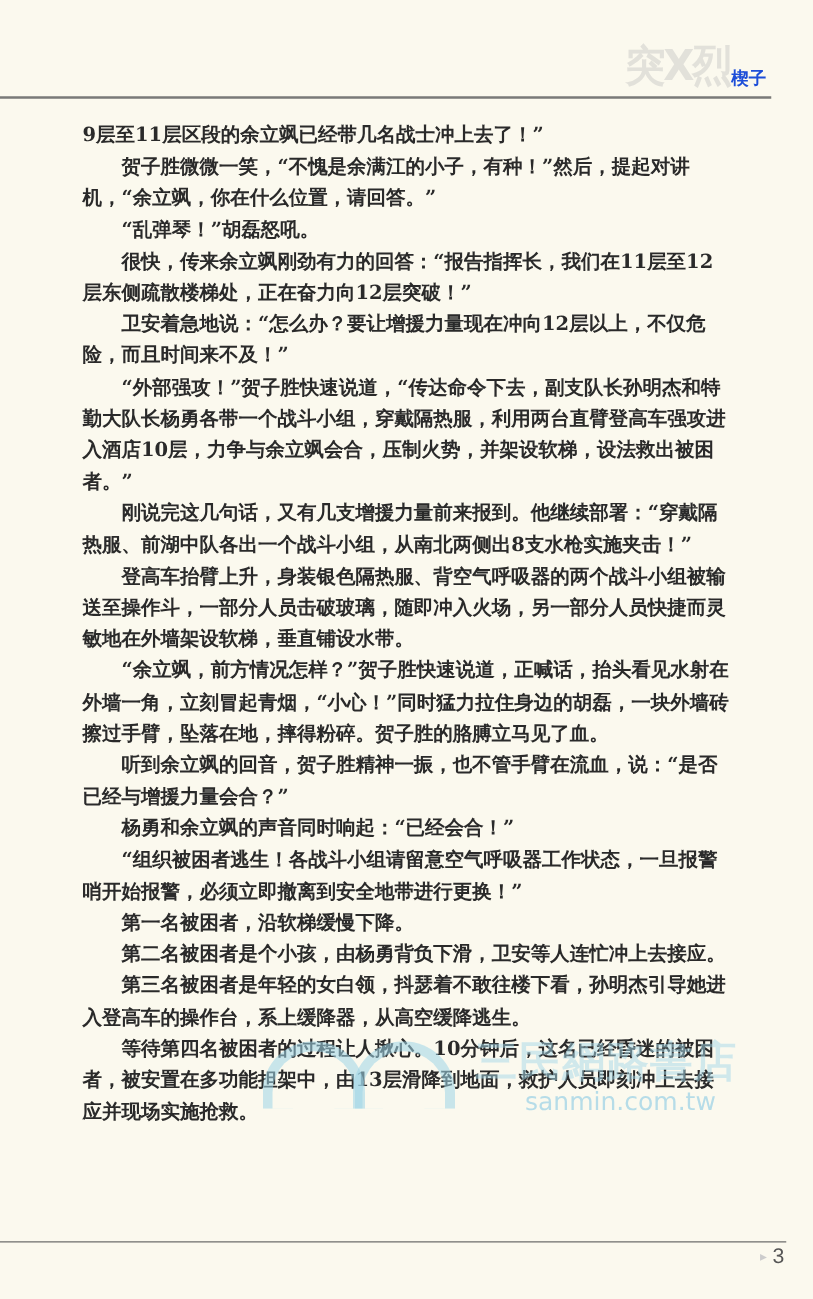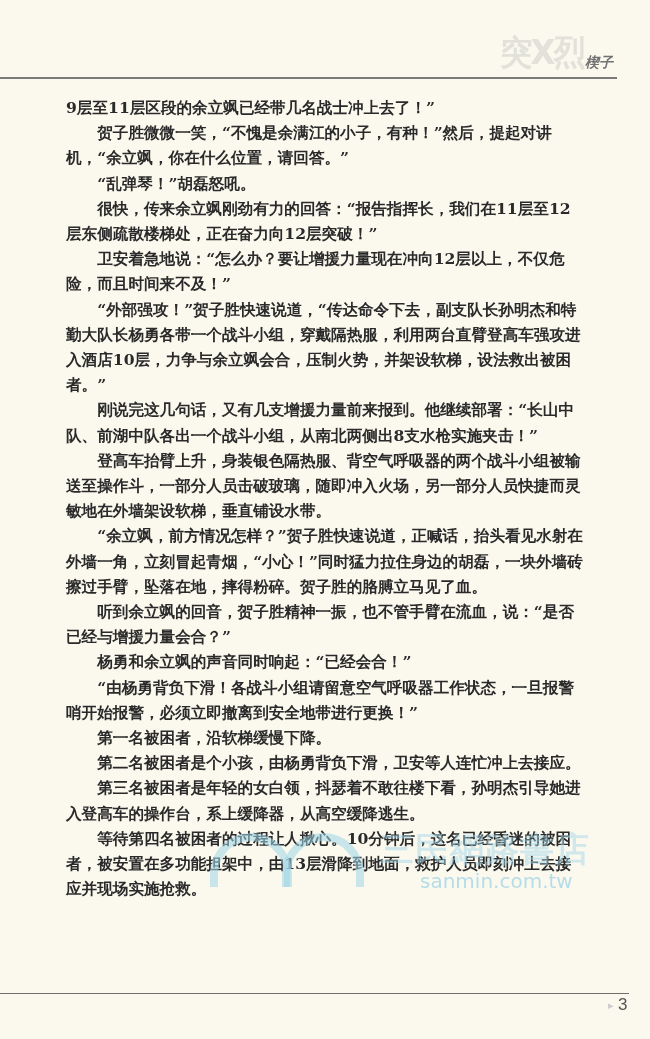--- a/index.html
+++ b/index.html
@@ -12,21 +12,21 @@
   .header-logo {
     position: absolute; left: 498px; top: 30px;
     font-family: "DejaVu Sans", sans-serif; font-weight: bold;
     font-size: 34px; letter-spacing: -2px;
     color: #e2e1da; transform: scaleX(0.95);
     white-space: nowrap;
   }
   .header-label {
     position: absolute; left: 585px; top: 54px;
     font-family: "DejaVu Sans", sans-serif; font-size: 14px;
-    color: #737373; font-weight: bold; font-style: italic;
+    color: #1d4ed8; font-weight: bold;
   }
   .header-rule {
     position: absolute; left: 0; top: 77px; width: 617px; height: 2px;
     background: #7a7a78;
   }
   .content {
     position: absolute; left: 44px; top: 95px; width: 420px;
     font-size: 15.6px; line-height: 25.2px;
   }
   .content p { margin: 0; font-weight: bold; }
@@ -69,26 +69,26 @@
 <div class="header-label">楔子</div>
 <div class="header-rule"></div>
 
 <div class="content" style="left:66px; width:518px;">
   <p>9层至11层区段的余立飒已经带几名战士冲上去了！”</p>
   <p class="indent">贺子胜微微一笑，“不愧是余满江的小子，有种！”然后，提起对讲机，“余立飒，你在什么位置，请回答。”</p>
   <p class="indent">“乱弹琴！”胡磊怒吼。</p>
   <p class="indent">很快，传来余立飒刚劲有力的回答：“报告指挥长，我们在11层至12层东侧疏散楼梯处，正在奋力向12层突破！”</p>
   <p class="indent">卫安着急地说：“怎么办？要让增援力量现在冲向12层以上，不仅危险，而且时间来不及！”</p>
   <p class="indent">“外部强攻！”贺子胜快速说道，“传达命令下去，副支队长孙明杰和特勤大队长杨勇各带一个战斗小组，穿戴隔热服，利用两台直臂登高车强攻进入酒店10层，力争与余立飒会合，压制火势，并架设软梯，设法救出被困者。”</p>
-  <p class="indent">刚说完这几句话，又有几支增援力量前来报到。他继续部署：“长山中队、前湖中队各出一个战斗小组，从南北两侧出8支水枪实施夹击！”</p>
+  <p class="indent">刚说完这几句话，又有几支增援力量前来报到。他继续部署：“穿戴隔热服、前湖中队各出一个战斗小组，从南北两侧出8支水枪实施夹击！”</p>
   <p class="indent">登高车抬臂上升，身装银色隔热服、背空气呼吸器的两个战斗小组被输送至操作斗，一部分人员击破玻璃，随即冲入火场，另一部分人员快捷而灵敏地在外墙架设软梯，垂直铺设水带。</p>
   <p class="indent">“余立飒，前方情况怎样？”贺子胜快速说道，正喊话，抬头看见水射在外墙一角，立刻冒起青烟，“小心！”同时猛力拉住身边的胡磊，一块外墙砖擦过手臂，坠落在地，摔得粉碎。贺子胜的胳膊立马见了血。</p>
   <p class="indent">听到余立飒的回音，贺子胜精神一振，也不管手臂在流血，说：“是否已经与增援力量会合？”</p>
   <p class="indent">杨勇和余立飒的声音同时响起：“已经会合！”</p>
-  <p class="indent">“由杨勇背负下滑！各战斗小组请留意空气呼吸器工作状态，一旦报警哨开始报警，必须立即撤离到安全地带进行更换！”</p>
+  <p class="indent">“组织被困者逃生！各战斗小组请留意空气呼吸器工作状态，一旦报警哨开始报警，必须立即撤离到安全地带进行更换！”</p>
   <p class="indent">第一名被困者，沿软梯缓慢下降。</p>
   <p class="indent">第二名被困者是个小孩，由杨勇背负下滑，卫安等人连忙冲上去接应。</p>
   <p class="indent">第三名被困者是年轻的女白领，抖瑟着不敢往楼下看，孙明杰引导她进入登高车的操作台，系上缓降器，从高空缓降逃生。</p>
   <p class="indent">等待第四名被困者的过程让人揪心。10分钟后，这名已经昏迷的被困者，被安置在多功能担架中，由13层滑降到地面，救护人员即刻冲上去接应并现场实施抢救。</p>
 </div>
 
 <div class="watermark">
   <div class="wm-arc" style="left:0;"></div>
   <div class="wm-arc" style="left:72px;"></div>
   <div class="wm-text">三民網路書店</div>

